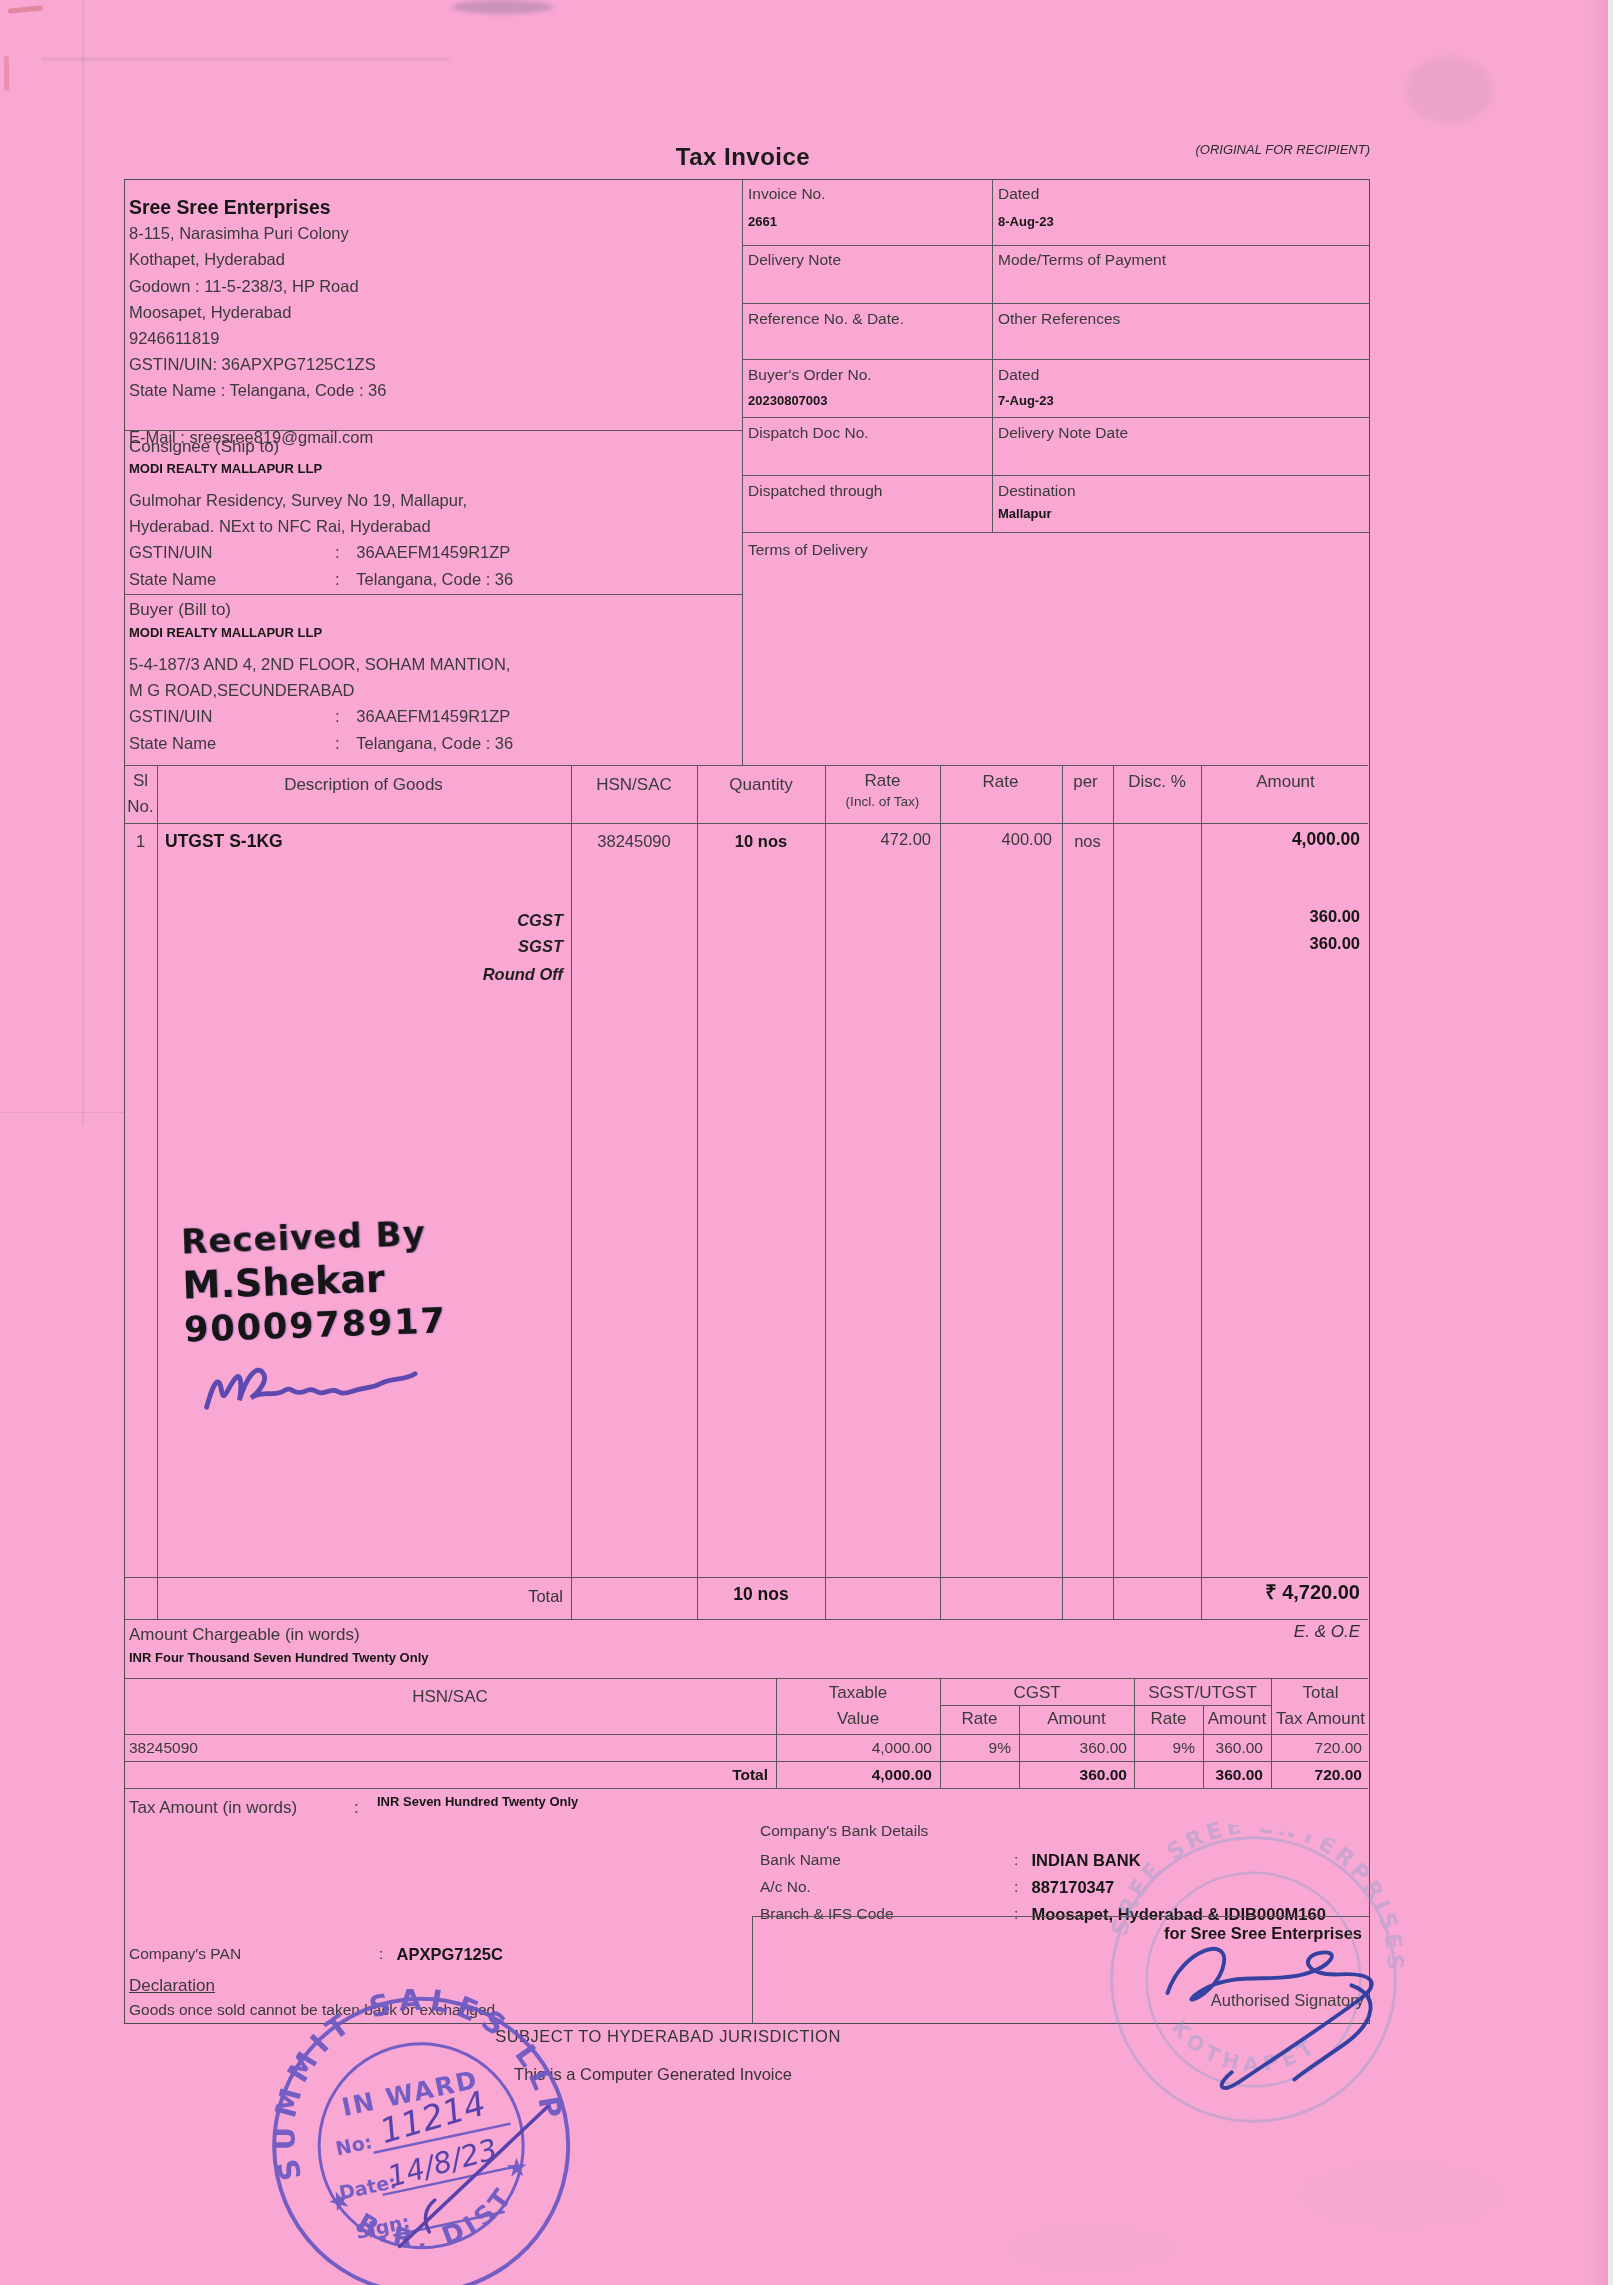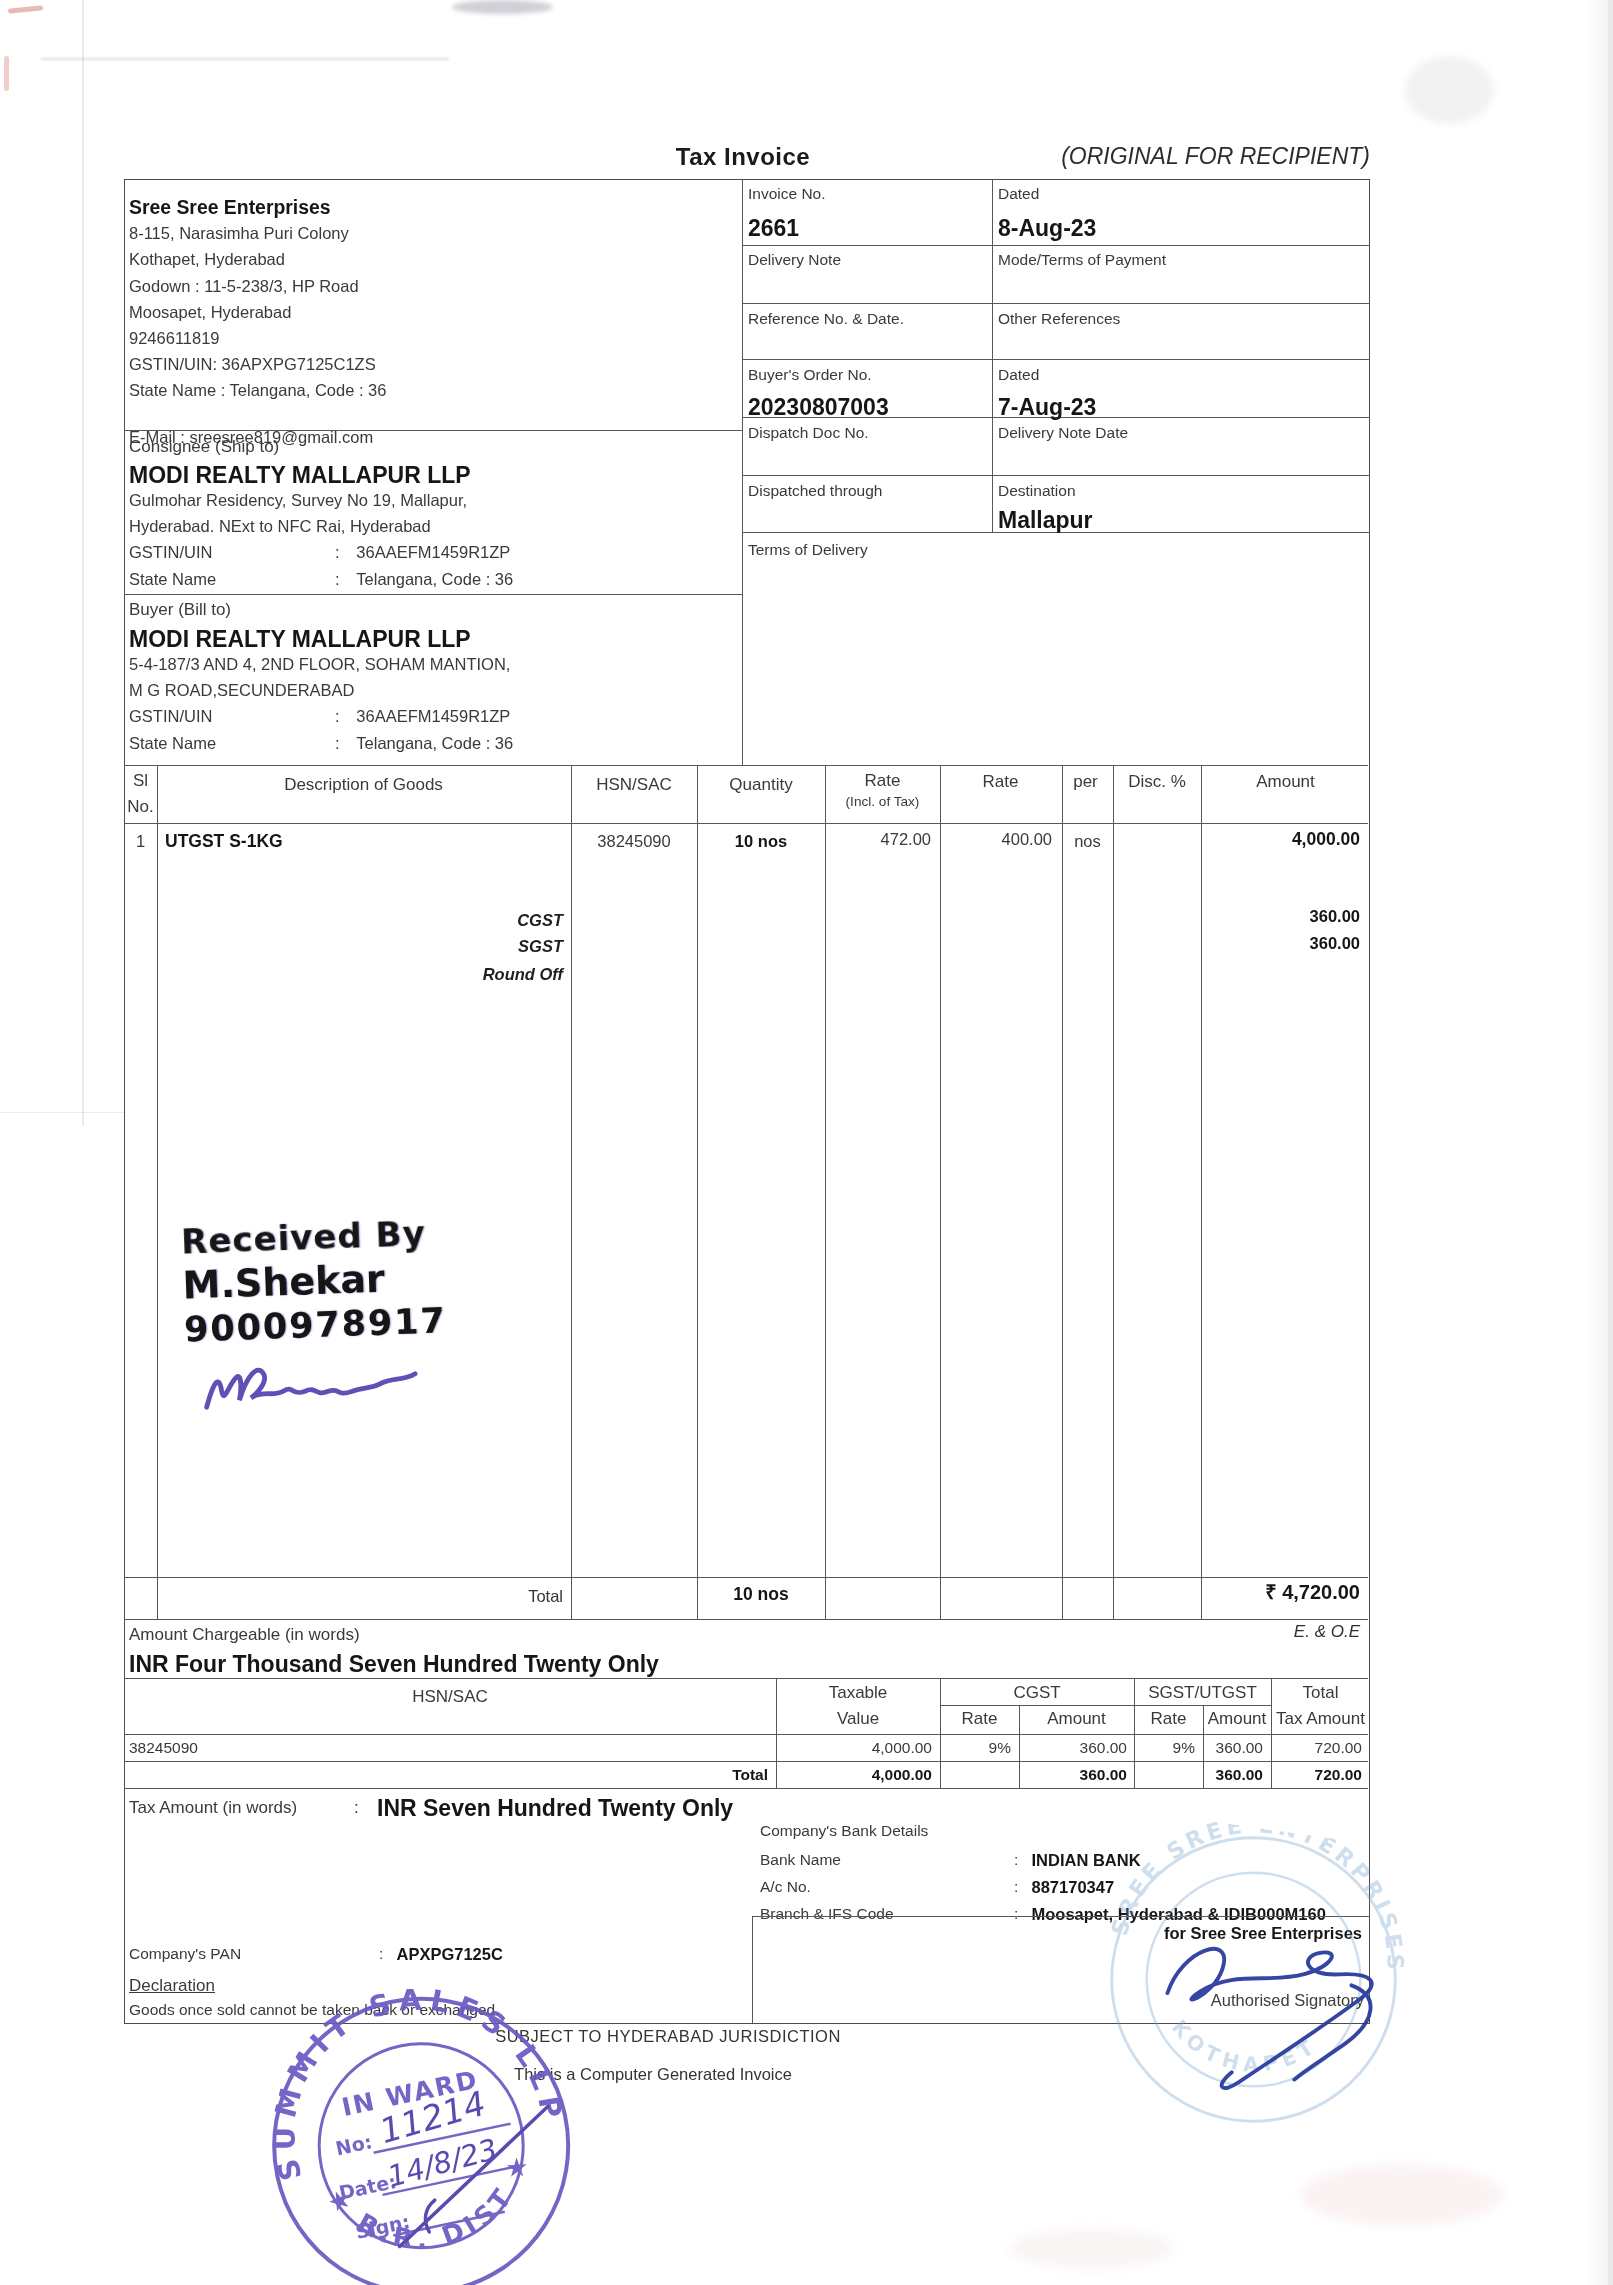--- a/index.html
+++ b/index.html
@@ -1,24 +1,24 @@
 <!DOCTYPE html>
 <html><head>
 <meta charset="utf-8">
 <style>
   html,body{margin:0;padding:0;background:#e9e9e7;}
-  .sheet{position:relative;width:1608px;height:2285px;background:#ffffff;overflow:hidden;
+  .sheet{position:relative;width:1608px;height:2285px;background:#f9a8d4;overflow:hidden;
          font-family:"Liberation Sans",sans-serif;}
   .t{position:absolute;color:#3a3a3a;white-space:nowrap;line-height:1.25;}
   .b{font-weight:bold;color:#161616;}
   .c{text-align:center;}
   .r{text-align:right;}
   .i{font-style:italic;}
   .s14{font-size:13.6px}.s15{font-size:17px}.s16{font-size:15.5px}.s17{font-size:16.5px}
-  .s18{font-size:17.5px}.s19{font-size:23px}.s20{font-size:19.4px}.s21{font-size:20px}
+  .s18{font-size:17.5px}.s19{font-size:13px}.s20{font-size:19.4px}.s21{font-size:20px}
   .s25{font-size:24px}
   .hl{position:absolute;height:0;border-top:1.6px solid #585858;}
   .vl{position:absolute;width:0;border-left:1.6px solid #585858;}
   .box{position:absolute;border:1.9px solid #4c4c4c;}
   .kv{display:flex;}
   .kv .k{width:206px;}
   .kv .sp{width:21.3px;}
   .stamp-re{position:absolute;left:184px;top:1217px;transform:rotate(-2deg);
             color:rgba(76,62,173,.88);font-family:"DejaVu Sans",sans-serif;}
   .stamp-re div{text-shadow:1px 0 1.5px rgba(76,62,173,.55);}

